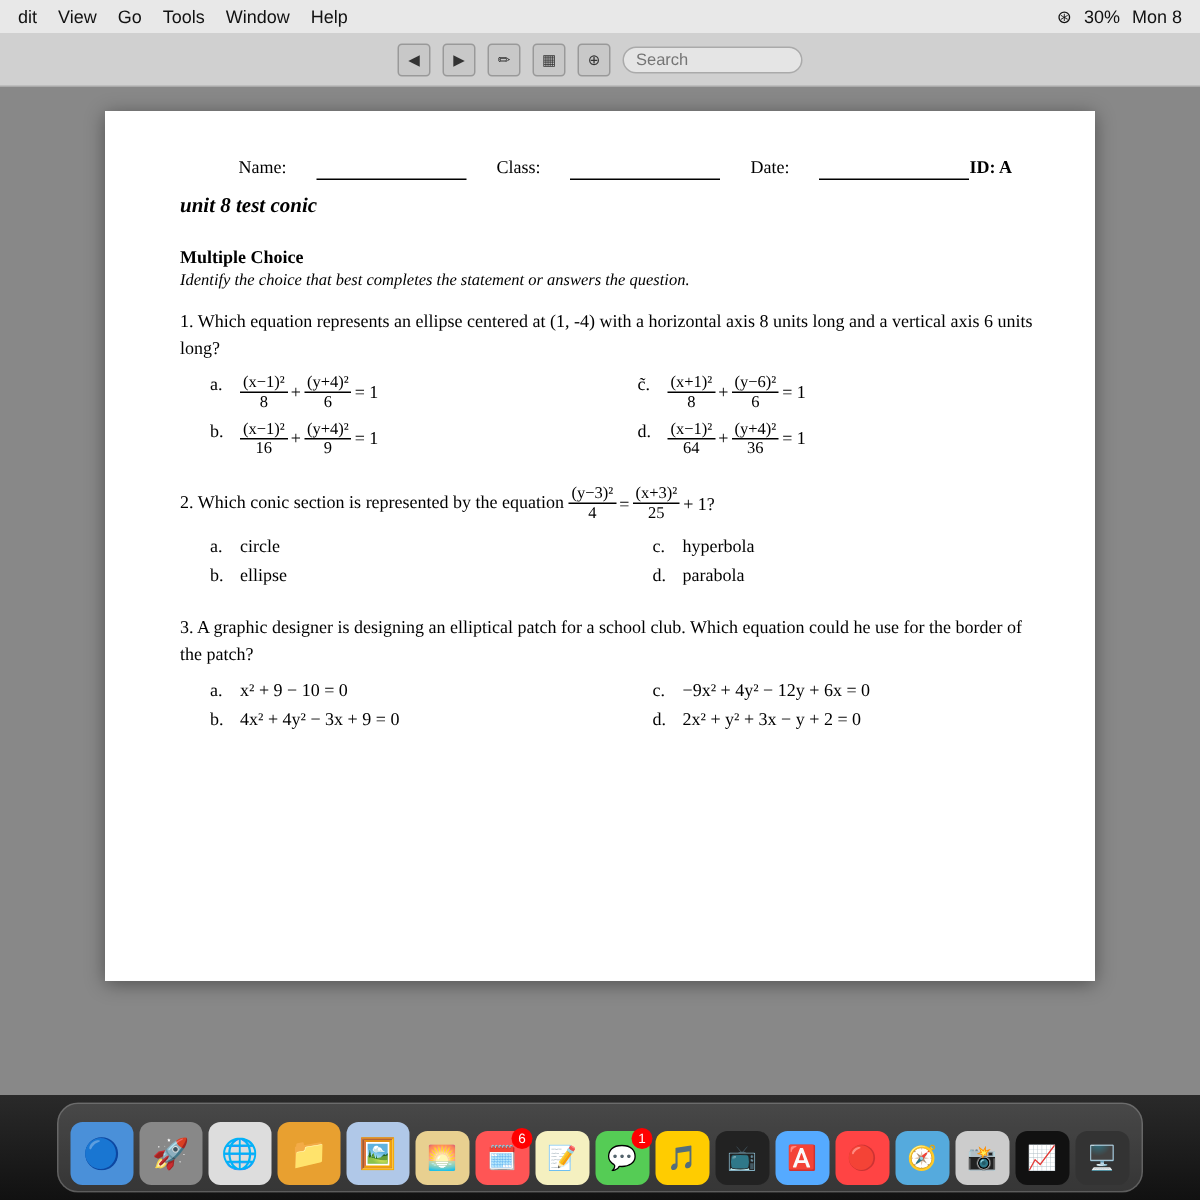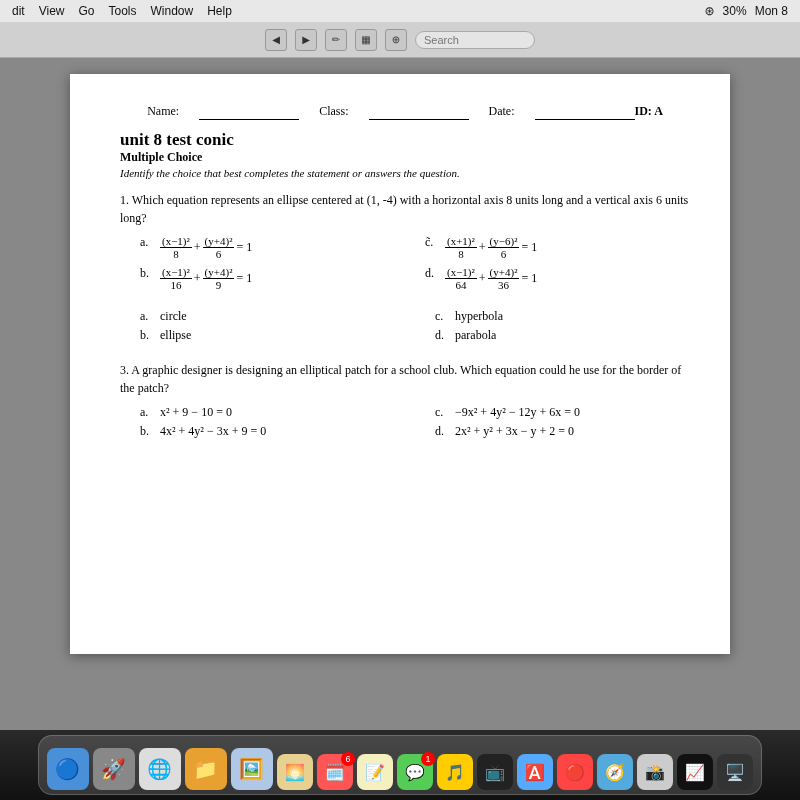--- a/index.html
+++ b/index.html
@@ -93,42 +93,44 @@
       box-shadow: 0 2px 12px rgba(0,0,0,0.4);
       padding: 30px 40px 30px 50px;
       font-family: 'Times New Roman', Times, serif;
       font-size: 13px;
       color: #000;
     }
 
     
     .pdf-header {
       display: flex;
-      justify-content: center;
+      justify-content: flex-start;
       margin-bottom: 6px;
+      margin-left: 39px;
     }
     .pdf-header-fields {
       display: flex;
       gap: 20px;
       font-size: 12px;
     }
     .field-line {
       display: inline-block;
       border-bottom: 1px solid #000;
       min-width: 100px;
     }
     .id-label {
       font-size: 12px;
       font-weight: bold;
     }
 
     .doc-title {
       font-weight: bold;
-      font-size: 17px;
-      margin: 10px 0 0 0;
+      font-size: 14px;
+      margin: 10px 0 18px 0;
+      font-style: italic;
     }
     .section-title {
       font-weight: bold;
       font-size: 12px;
       margin-bottom: 2px;
     }
     .section-subtitle {
       font-style: italic;
       font-size: 11px;
       margin-bottom: 12px;
@@ -360,20 +362,36 @@
                 <span class="num">(y+4)²</span>
                 <span class="den">36</span>
               </span>
             = 1
           </span>
         </div>
       </div>
     </div>
 
     <div class="question">
+      <div class="question-text">
+        <span>2.</span>
+        Which conic section is represented by the equation
+        <span class="math-expr" style="vertical-align:middle;">
+          <span class="frac">
+              <span class="num">(y−3)²</span>
+              <span class="den">4</span>
+            </span>
+          =
+          <span class="frac">
+              <span class="num">(x+3)²</span>
+              <span class="den">25</span>
+            </span>
+          + 1?
+        </span>
+      </div>
       <div class="choices-list">
         <div class="choice">
           <span class="choice-letter">a.</span>
           <span>circle</span>
         </div>
         <div class="choice">
           <span class="choice-letter">c.</span>
           <span>hyperbola</span>
         </div>
         <div class="choice">

